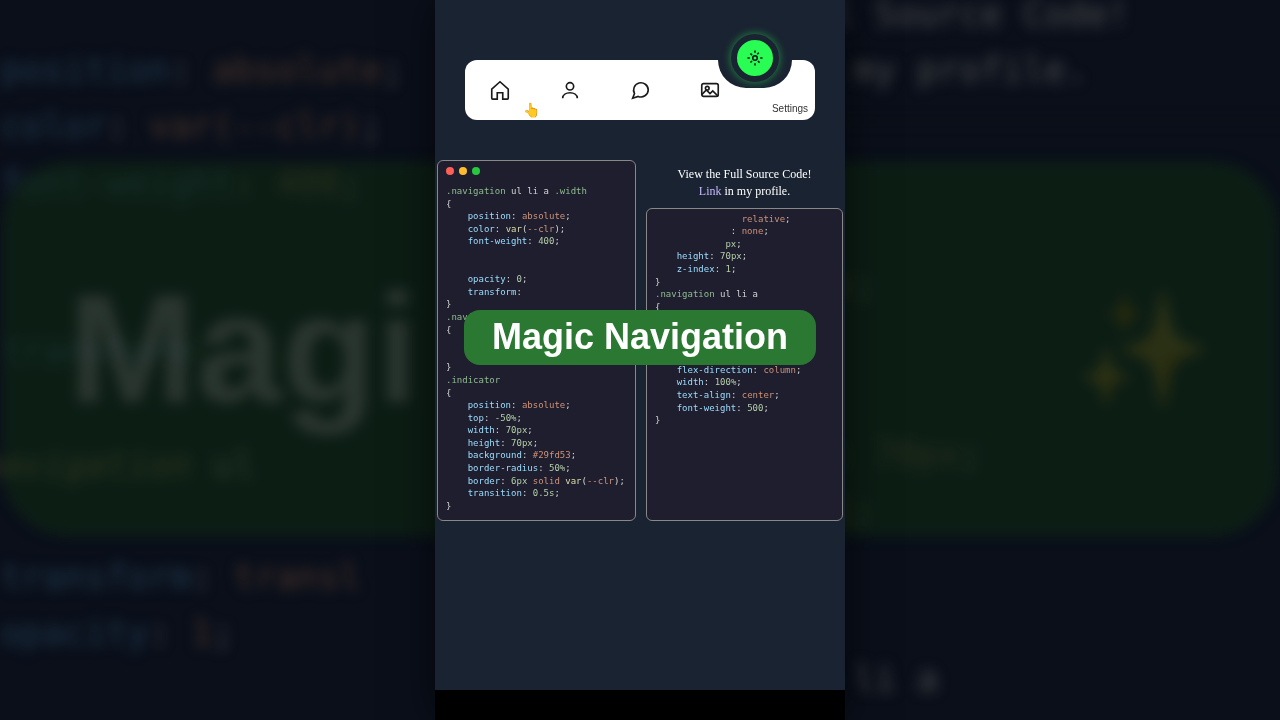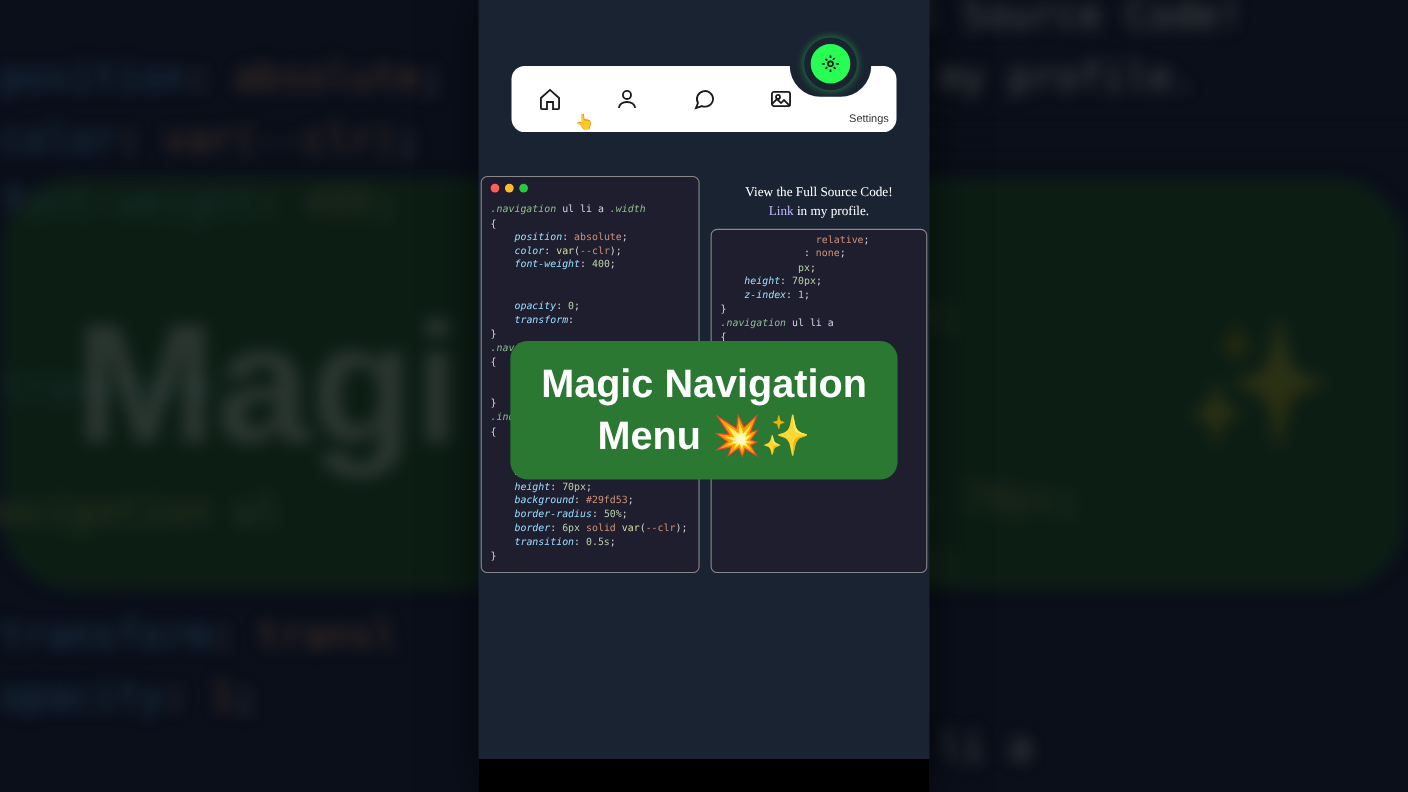--- a/index.html
+++ b/index.html
@@ -166,22 +166,22 @@
   gap: 5px;
 }
 .dot { width: 8px; height: 8px; border-radius: 50%; }
 .dot.r { background: #ff5f56; }
 .dot.y { background: #ffbd2e; }
 .dot.g { background: #27c93f; }
 .code-body {
   padding: 4px 8px 8px;
   white-space: pre;
 }
-.code-body .sel { color: #8fbc8f; font-style: italic; }
-.code-body .prop { color: #9cdcfe; font-style: italic; }
+.code-body .sel { color: #8fbc8f; }
+.code-body .prop { color: #9cdcfe; }
 .code-body .val { color: #ce9178; }
 .code-body .num { color: #b5cea8; }
 .code-body .fn { color: #dcdcaa; }
 
 
 .caption {
   font-size: 12px;
   color: #fff;
   text-align: center;
   padding: 6px 4px 8px;
@@ -199,21 +199,21 @@
 
 .title-banner {
   position: absolute;
   left: 50%;
   top: 310px;
   transform: translateX(-50%);
   background: #2a7832;
   color: #fff;
   font-size: 36px;
   font-weight: 700;
-  padding: 16px 28px;
+  padding: 4px 28px;
   border-radius: 16px;
   text-align: center;
   line-height: 1.3;
   z-index: 50;
   white-space: nowrap;
 }
 
 .bottom-black {
   position: absolute;
   bottom: 0;
@@ -356,14 +356,13 @@
 }</div>
       </div>
     </div>
   </div>
 
   <div class="bottom-black"></div>
 </div>
 
 <div class="title-banner">
   <div>Magic Navigation</div>
-  <div>Menu 💥✨</div>
 </div>
 
 </body></html>

